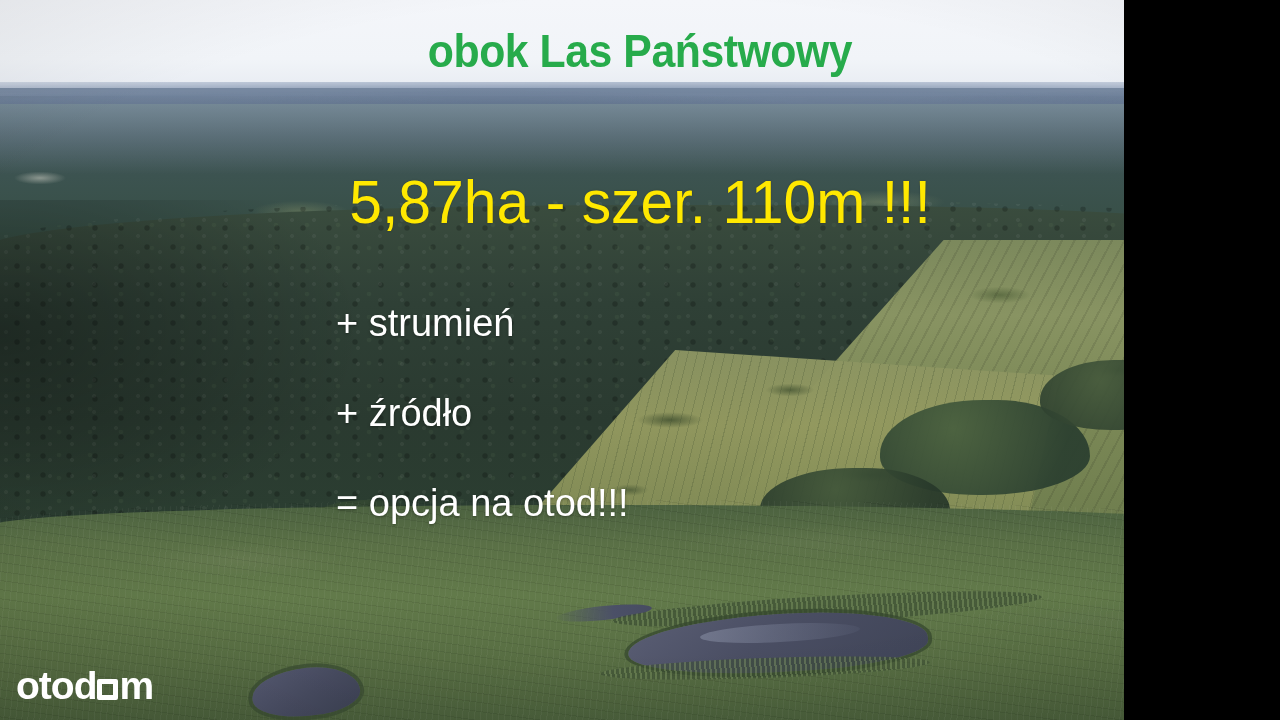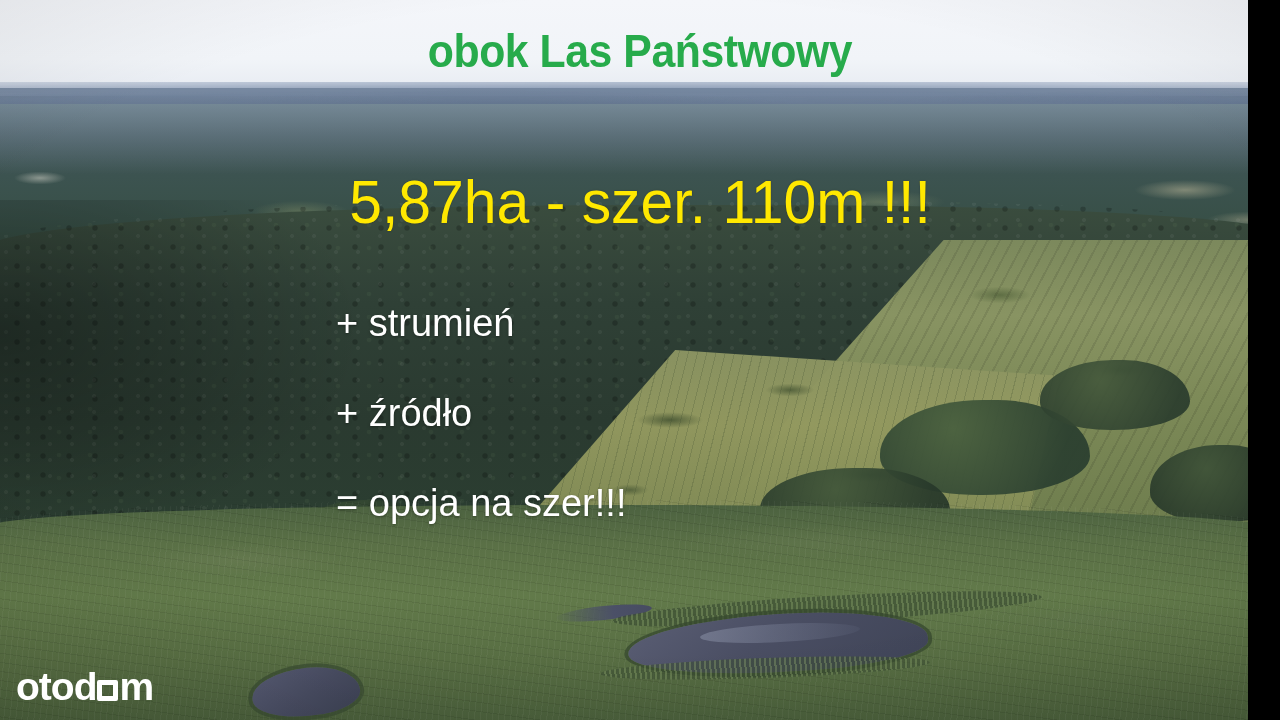--- a/index.html
+++ b/index.html
@@ -2,21 +2,21 @@
 <html><head>
 <meta charset="utf-8">
 <style>
   html, body {
     margin: 0;
     padding: 0;
     background: #000;
   }
   #stage {
     position: relative;
-    width: 1248px;
+    width: 1124px;
     height: 720px;
     overflow: hidden;
     font-family: "Liberation Sans", sans-serif;
     background: #3d4a3a;
   }
 
   
   .layer { position: absolute; pointer-events: none; }
 
   
@@ -246,21 +246,21 @@
     text-shadow: 0 1px 3px rgba(0,0,0,.35);
     white-space: nowrap;
   }
   #bullets .bullet-line { display: block; }
 
   
   #logo {
     position: absolute;
     left: 16px; bottom: 14px;
     display: flex;
-    align-items: center;
+    align-items: flex-start;
     height: 40px;
   }
   #logo .wordmark {
     font-size: 39px;
     font-weight: 700;
     color: #ffffff;
     letter-spacing: -1px;
     line-height: 1;
     font-family: "Liberation Sans", sans-serif;
     position: relative;
@@ -316,20 +316,20 @@
 
   <div class="layer" id="vignette"></div>
 
   <div id="headline">obok Las Państwowy</div>
 
   <div id="subline">5,87ha - szer. 110m !!!</div>
 
   <div id="bullets">
     <span class="bullet-line">+ strumień</span>
     <span class="bullet-line">+ źródło</span>
-    <span class="bullet-line">= opcja na szer!!!</span>
+    <span class="bullet-line">= opcja na otod!!!</span>
   </div>
 
   <div id="logo">
     <span class="wordmark"><span>otod</span><span class="sq"></span><span>m</span></span>
   </div>
 
 </div>
 
 </body></html>

